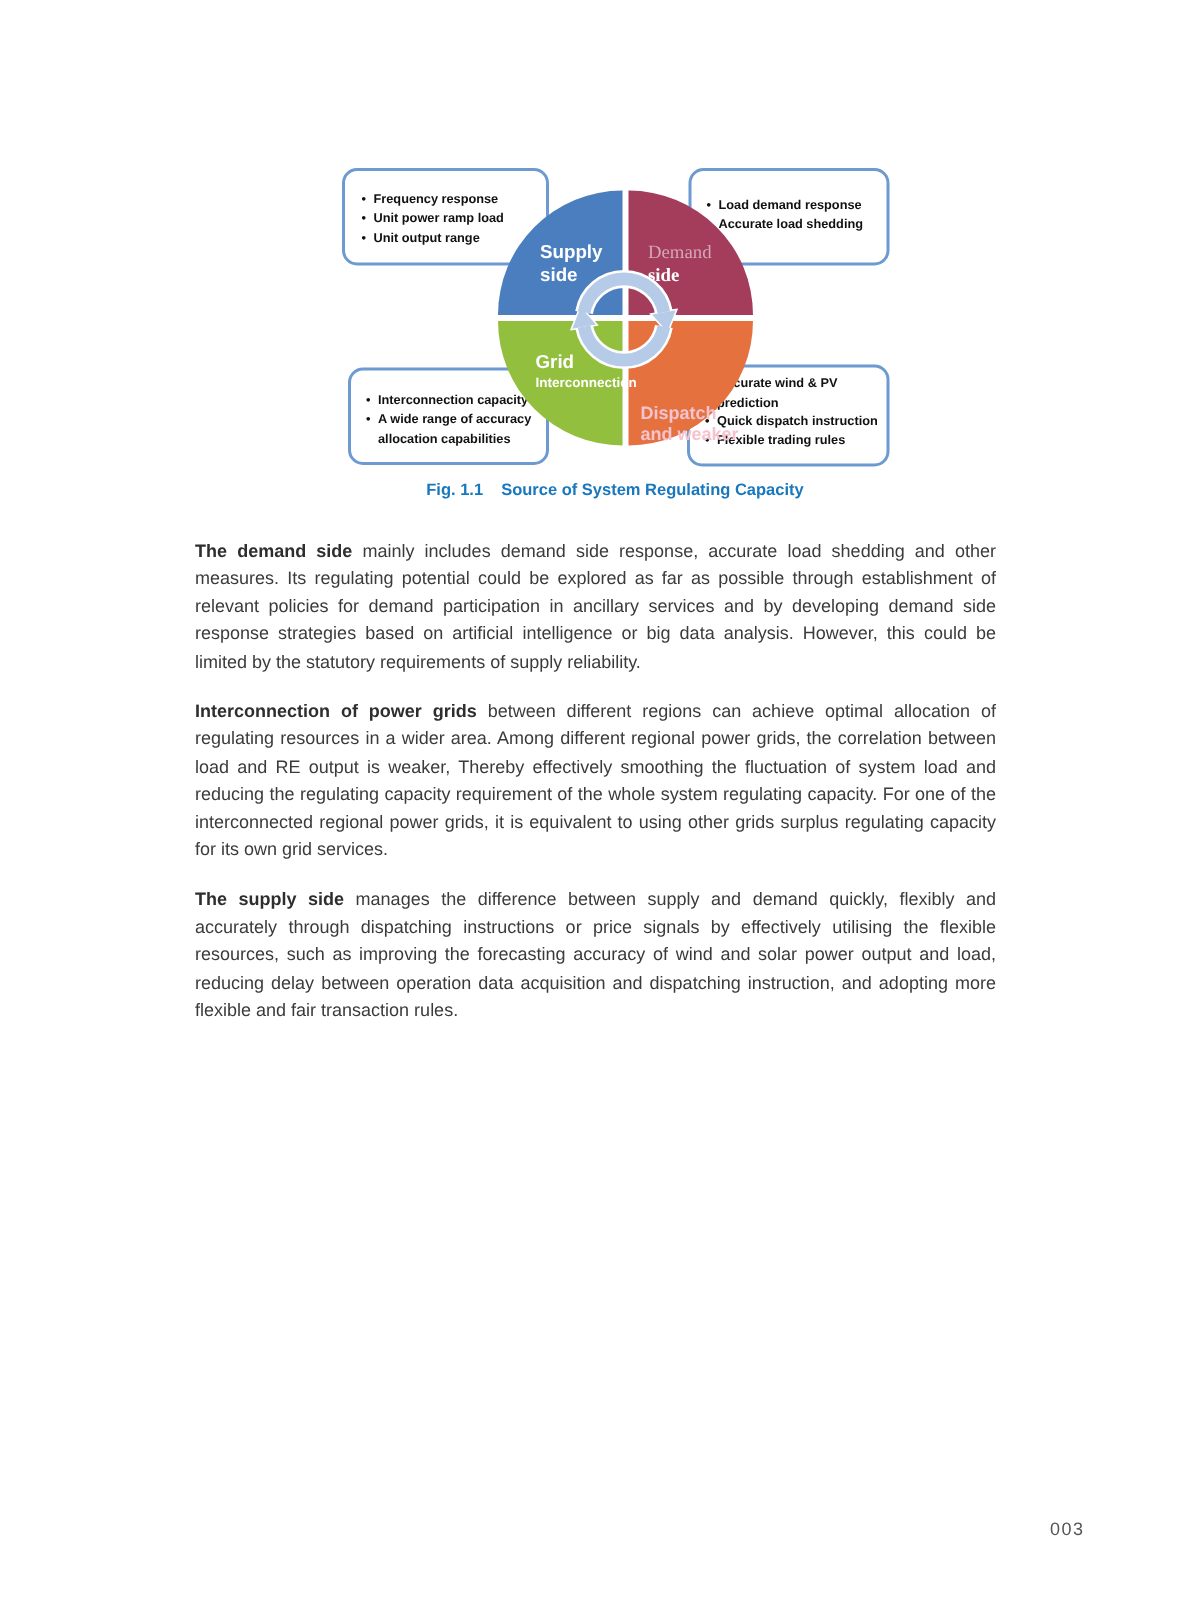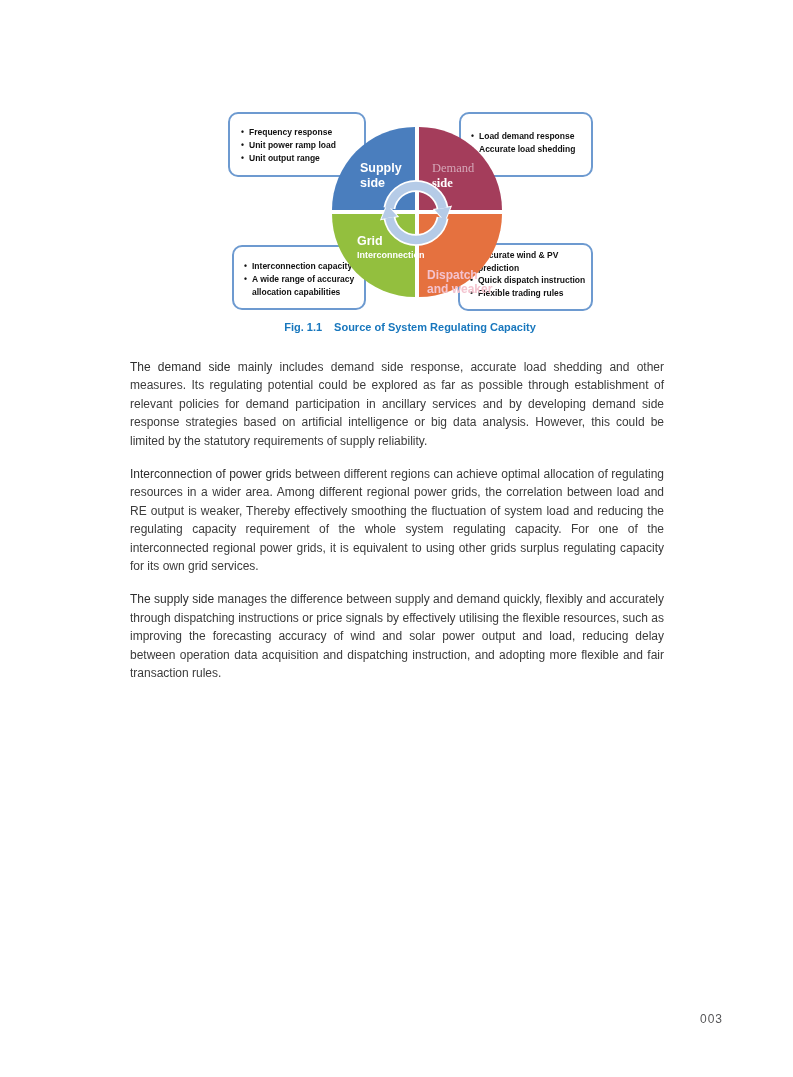--- a/index.html
+++ b/index.html
@@ -44,21 +44,21 @@
     position:absolute;left:130px;top:321px;width:560px;text-align:center;
     font-size:11px;font-weight:bold;color:#1877bd;
   }
   .cap-label{margin-right:12px;}
   
   .body-text{
     position:absolute;left:130px;top:358px;width:534px;
     font-size:12px;line-height:18.4px;color:#3b3b3b;text-align:justify;
   }
   .body-text p{margin:0 0 15px 0;}
-  .lead{font-weight:normal;color:#2e2e2e;}
+  .lead{font-weight:bold;color:#2e2e2e;}
   
   .page-number{
     position:absolute;left:700px;top:1012px;width:60px;text-align:left;
     font-size:12px;color:#565658;letter-spacing:1px;
   }
 </style>
 </head>
 <body>
 
 <div class="page">

